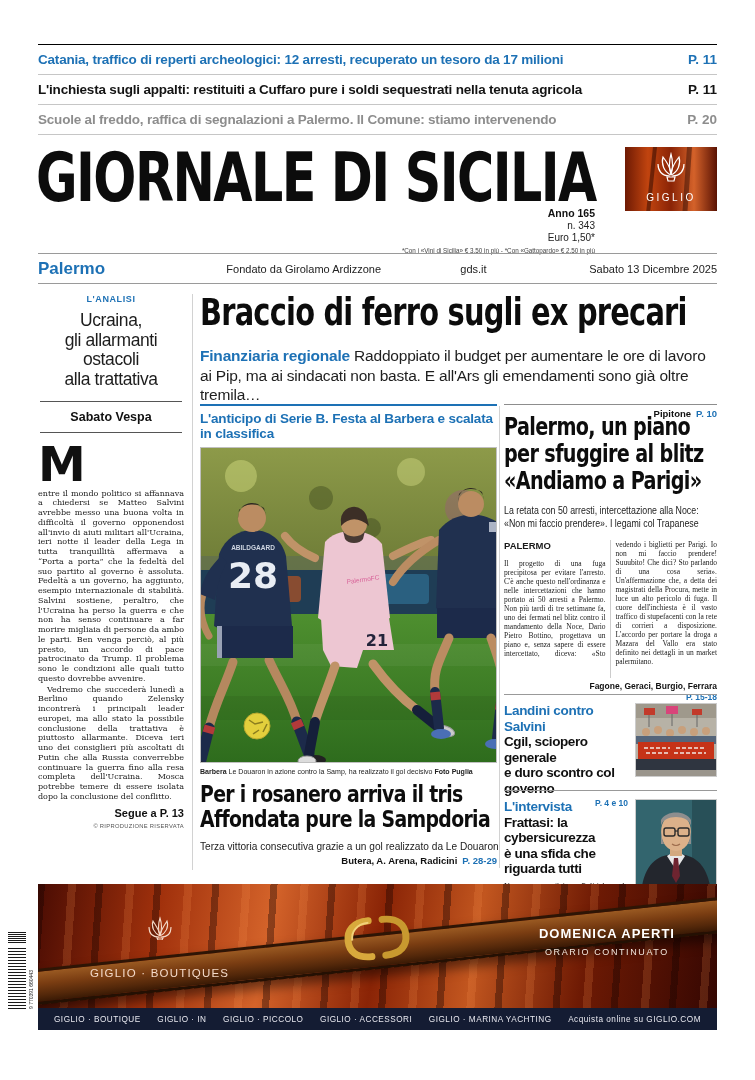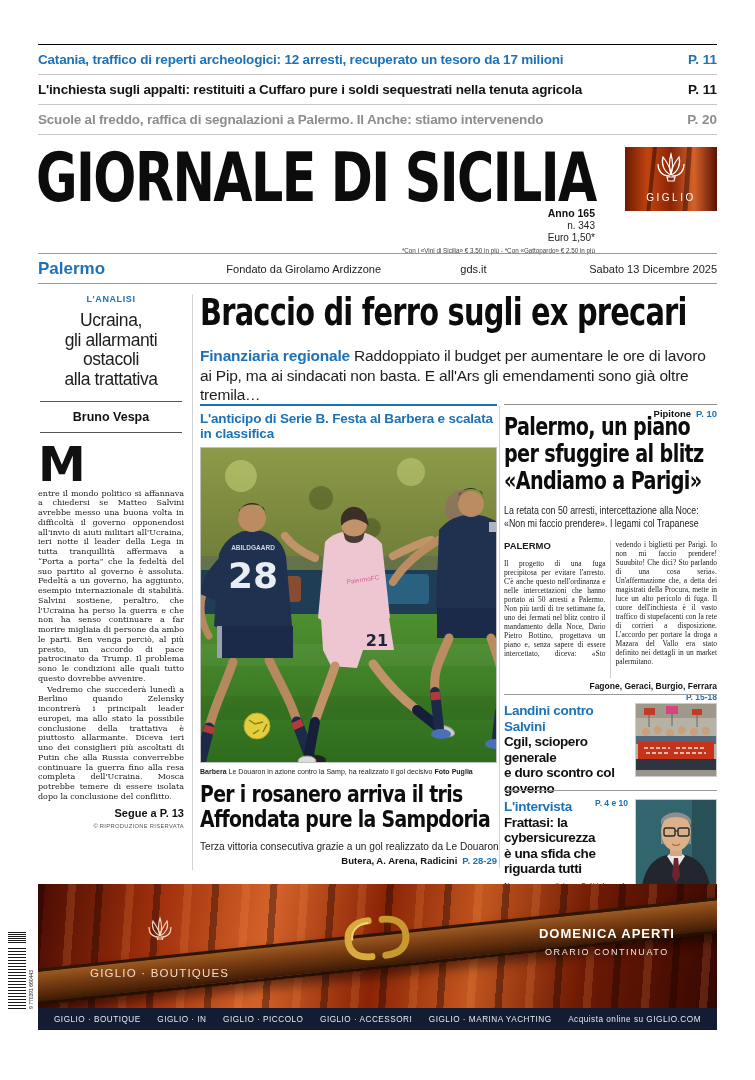--- a/index.html
+++ b/index.html
@@ -128,21 +128,21 @@
   <div class="strip">
     <div class="strip-row row-blue">
       <span class="strip-text">Catania, traffico di reperti archeologici: 12 arresti, recuperato un tesoro da 17 milioni</span>
       <span class="strip-page">P. 11</span>
     </div>
     <div class="strip-row row-dark">
       <span class="strip-text">L'inchiesta sugli appalti: restituiti a Cuffaro pure i soldi sequestrati nella tenuta agricola</span>
       <span class="strip-page">P. 11</span>
     </div>
     <div class="strip-row row-gray">
-      <span class="strip-text">Scuole al freddo, raffica di segnalazioni a Palermo. Il Anche: stiamo intervenendo</span>
+      <span class="strip-text">Scuole al freddo, raffica di segnalazioni a Palermo. Il Comune: stiamo intervenendo</span>
       <span class="strip-page">P. 20</span>
     </div>
   </div>
 
   <div class="mast-title">GIORNALE DI SICILIA</div>
 
   <div class="mast-ad">
     <svg width="92" height="64" viewBox="0 0 92 64">
       <defs>
         <linearGradient id="drape1" x1="0" y1="0" x2="1" y2="0">
@@ -187,21 +187,21 @@
 
   <div class="analysis">
     <div class="an-label">L'ANALISI</div>
     <div class="an-head">
       <span>Ucraina,</span><br>
       <span>gli allarmanti</span><br>
       <span>ostacoli</span><br>
       <span>alla trattativa</span>
     </div>
     <div class="an-rule"></div>
-    <div class="an-author">Bruno Vespa</div>
+    <div class="an-author">Sabato Vespa</div>
     <div class="an-rule2"></div>
     <div class="an-drop">M</div>
     <div class="an-body">
       <p>entre il mondo politico si affannava a chiedersi se Matteo Salvini avrebbe messo una buona volta in difficoltà il governo opponendosi all'invio di aiuti militari all'Ucraina, ieri notte il leader della Lega in tutta tranquillità affermava a “Porta a porta” che la fedeltà del suo partito al governo è assoluta. Fedeltà a un governo, ha aggiunto, esempio internazionale di stabilità. Salvini sostiene, peraltro, che l'Ucraina ha perso la guerra e che non ha senso continuare a far morire migliaia di persone da ambo le parti. Ben venga perciò, al più presto, un accordo di pace patrocinato da Trump. Il problema sono le condizioni alle quali tutto questo dovrebbe avvenire.</p>
       <p>Vedremo che succederà lunedì a Berlino quando Zelensky incontrerà i principali leader europei, ma allo stato la possibile conclusione della trattativa è piuttosto allarmante. Diceva ieri uno dei consiglieri più ascoltati di Putin che alla Russia converrebbe continuare la guerra fino alla resa completa dell'Ucraina. Mosca potrebbe temere di essere isolata dopo la conclusione del conflitto.</p>
     </div>
     <div class="an-segue">Segue a P. 13</div>
     <div class="an-copy">© RIPRODUZIONE RISERVATA</div>
   </div>
 

